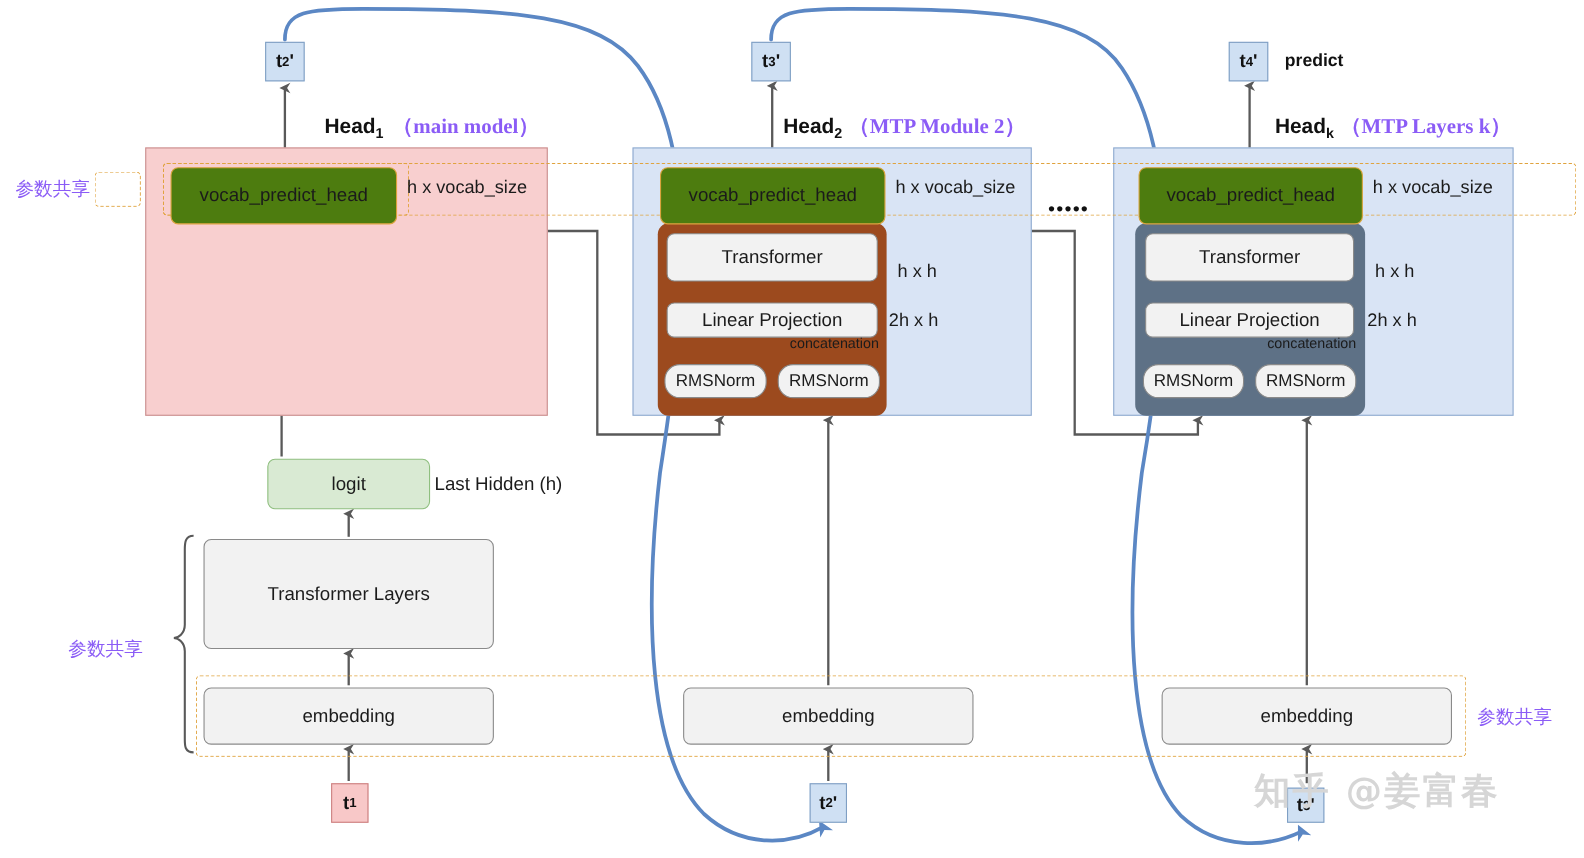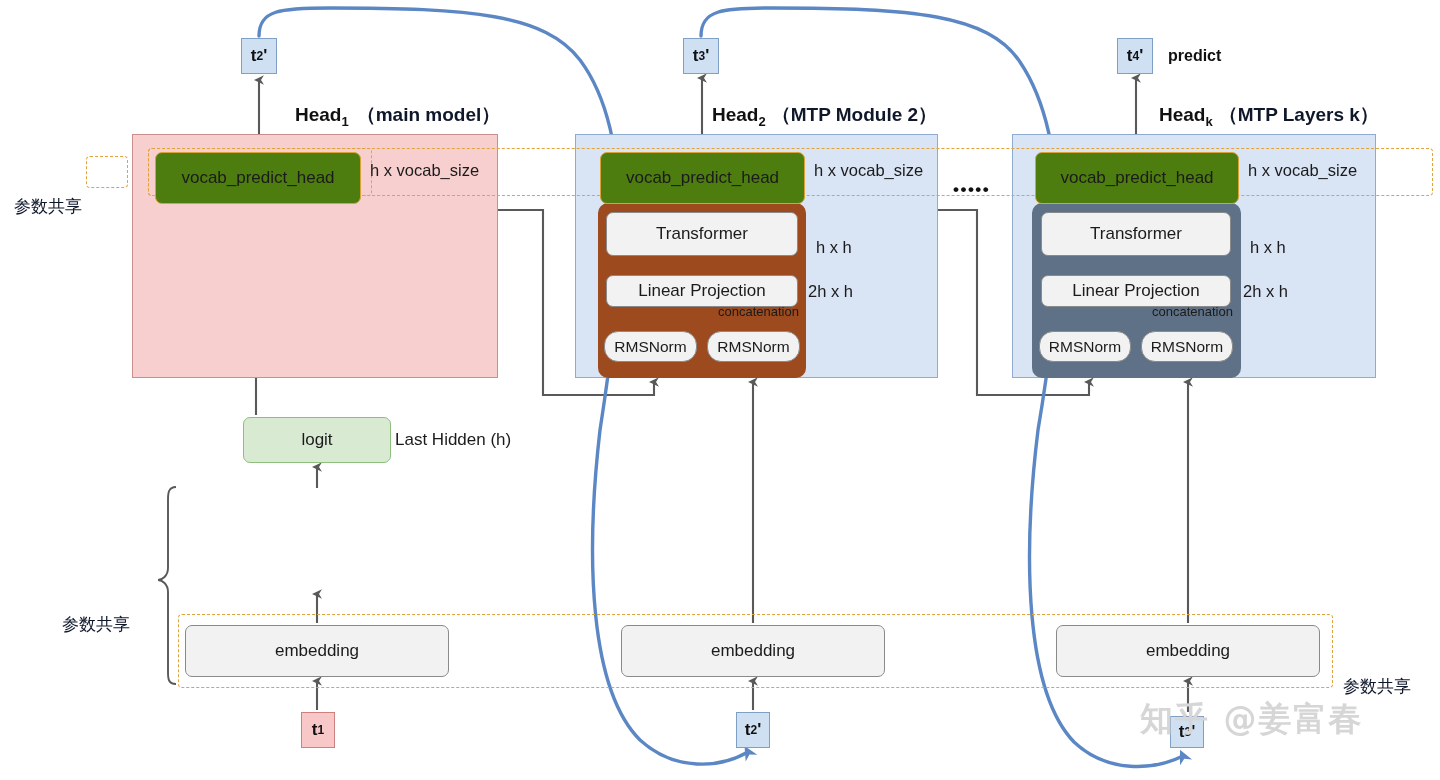--- a/index.html
+++ b/index.html
@@ -98,21 +98,21 @@
   .hsuffix-red{color:#e01b1b;font-weight:bold;margin-left:8px;}
   .hsuffix-gray{color:#8d8d8d;font-weight:bold;margin-left:6px;}
 
   .cnc{font-size:13px;color:#1b1b1b;}
   .cnc2{left:718px;top:304px;}
   .cnck{left:1152px;top:304px;}
 
   .predict{left:1168px;top:47px;font-size:16px;font-weight:bold;color:#111;}
   .lasthidden{left:395px;top:430px;font-size:17px;color:#1b1b1b;}
 
-  .cjk{font-family:Liberation Sans, sans-serif;color:#0f172a;margin-top:35px;}
+  .cjk{font-family:Liberation Serif, serif;color:#8b5cf6;}
   .share-l{left:14px;top:160px;font-size:17px;}
   .share-r{left:1343px;top:640px;font-size:17px;}
   .backbone-l{left:62px;top:578px;font-size:17px;}
 
   .dots{left:953px;top:180px;font-size:17px;font-weight:bold;
         letter-spacing:1.5px;color:#111;}
 
   
   .wm{left:1140px;top:697px;font-size:33px;color:#d6d6d6;font-weight:bold;
       letter-spacing:2px;font-family:"DejaVu Sans","Liberation Sans",sans-serif;}
@@ -237,20 +237,21 @@
   </div>
   <div class="abs headlbl h2">
     <span>Head</span><sub>2</sub><span class="hsuffix-gray cjk">（MTP Module 2）</span>
   </div>
   <div class="abs headlbl hk">
     <span>Head</span><sub>k</sub><span class="hsuffix-gray cjk">（MTP Layers k）</span>
   </div>
 
   <div class="abs node logit">logit</div>
   <div class="abs lbl lasthidden">Last Hidden (h)</div>
+  <div class="abs node grayblk tf-layers">Transformer Layers</div>
 
   <div class="abs node grayblk emb e1">embedding</div>
   <div class="abs node grayblk emb e2">embedding</div>
   <div class="abs node grayblk emb e3">embedding</div>
 
   <div class="abs tok tok-blue t2top">
     <span>t</span>
       <sub>2</sub>
       <span>'</span>
   </div>

